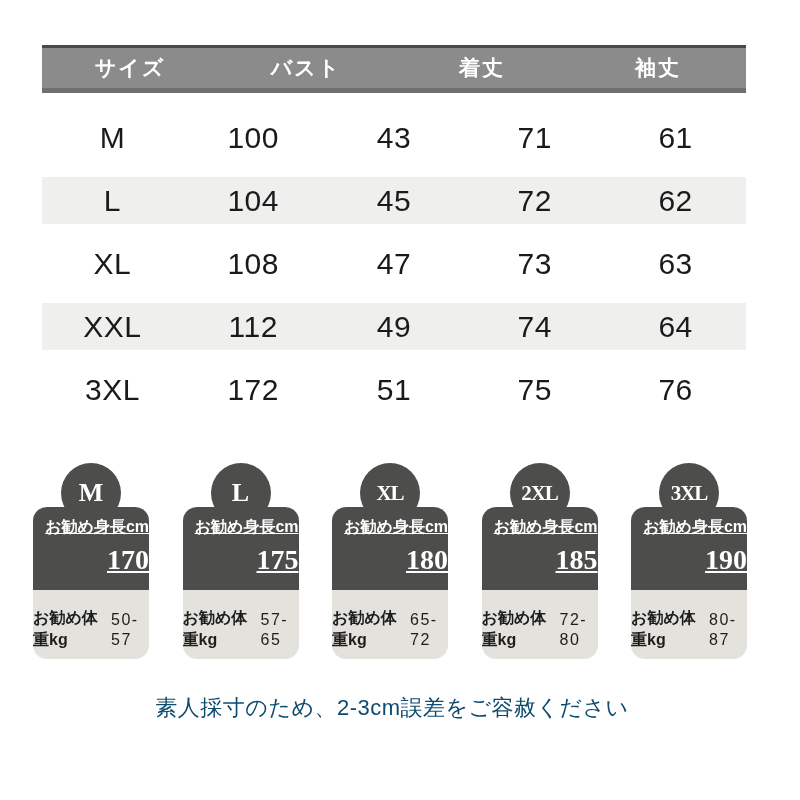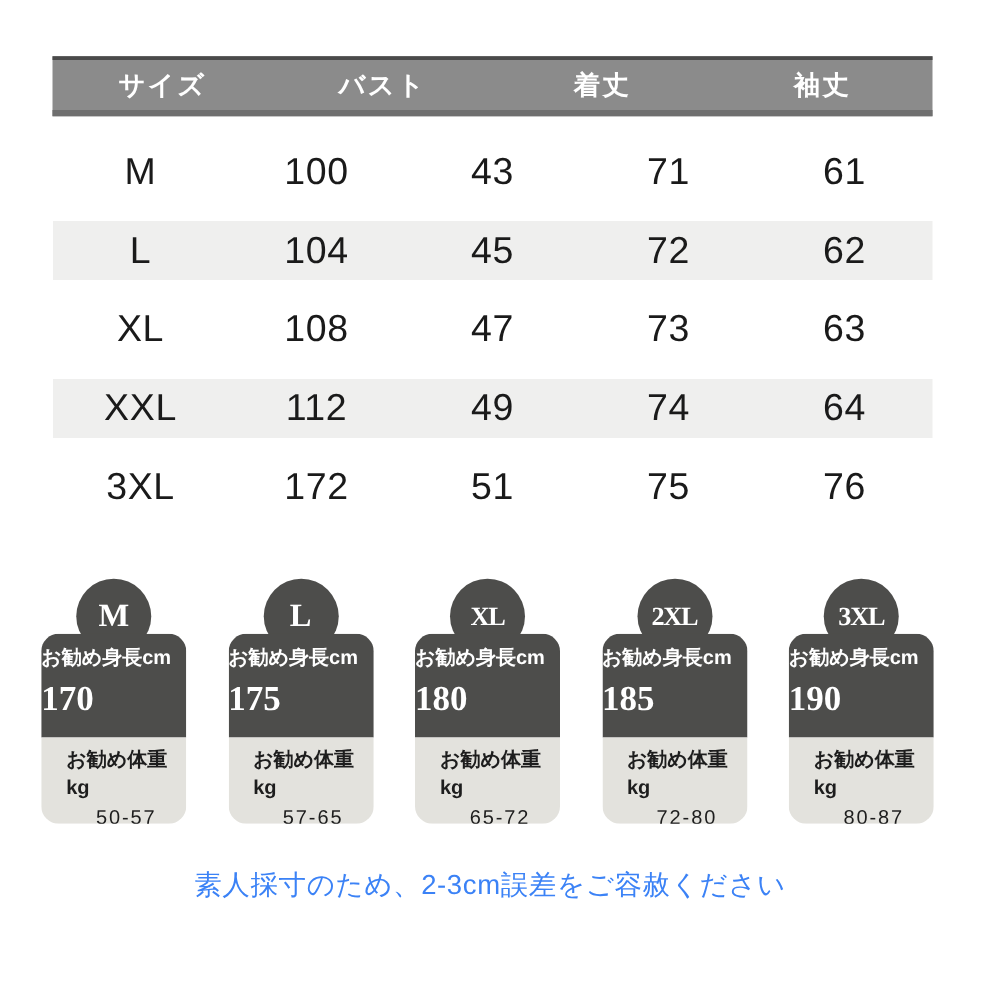--- a/index.html
+++ b/index.html
@@ -21,31 +21,31 @@
   
   .figures{display:flex;justify-content:space-between;margin:42px 37px 0 33px;}
   .figure{width:116px;display:flex;flex-direction:column;align-items:center;}
   .circle{width:60px;height:60px;border-radius:50%;background:#4d4d4b;color:#ffffff;
           display:flex;align-items:center;justify-content:center;
           font-family:"Liberation Serif","DejaVu Serif",serif;font-weight:bold;font-size:26px;}
   .figure:nth-child(n+3) .circle{font-size:21px;letter-spacing:-1px;}
   .fig-body{position:relative;z-index:1;width:116px;margin-top:-16px;
             border-radius:14px;overflow:hidden;}
   .fig-top{background:#4d4d4b;height:83px;box-sizing:border-box;padding-top:10px;
-           display:flex;flex-direction:column;align-items:flex-start;color:#ffffff;}
+           display:flex;flex-direction:column;align-items:flex-end;color:#ffffff;text-decoration:underline;}
   .fig-height-label{font-size:16px;font-weight:bold;line-height:20px;}
   .fig-height-value{font-family:"Liberation Serif","DejaVu Serif",serif;
                     font-weight:bold;font-size:28px;line-height:34px;margin-top:6px;}
   .fig-bottom{background:#e3e2dd;height:69px;box-sizing:border-box;padding-top:8px;
-              display:flex;flex-direction:column;align-items:center;color:#1d1d1d;padding-left:20px;}
+              display:flex;align-items:center;color:#1d1d1d;}
   .fig-weight-label{font-size:16px;font-weight:bold;line-height:22px;}
   .fig-weight-value{font-size:16px;line-height:20px;margin-top:3px;letter-spacing:1.5px;}
 
   
-  .footnote{margin-top:34px;text-align:center;font-size:22px;color:#3b82f6;letter-spacing:0.5px;}
+  .footnote{margin-top:34px;text-align:center;font-size:22px;color:#0c4a6e;letter-spacing:0.5px;}
 </style>
 </head>
 <body>
 
 <div class="sheet">
 
   <div class="size-table">
     <div class="thead">
       <div class="th">サイズ</div>
       <div class="th">バスト</div>

